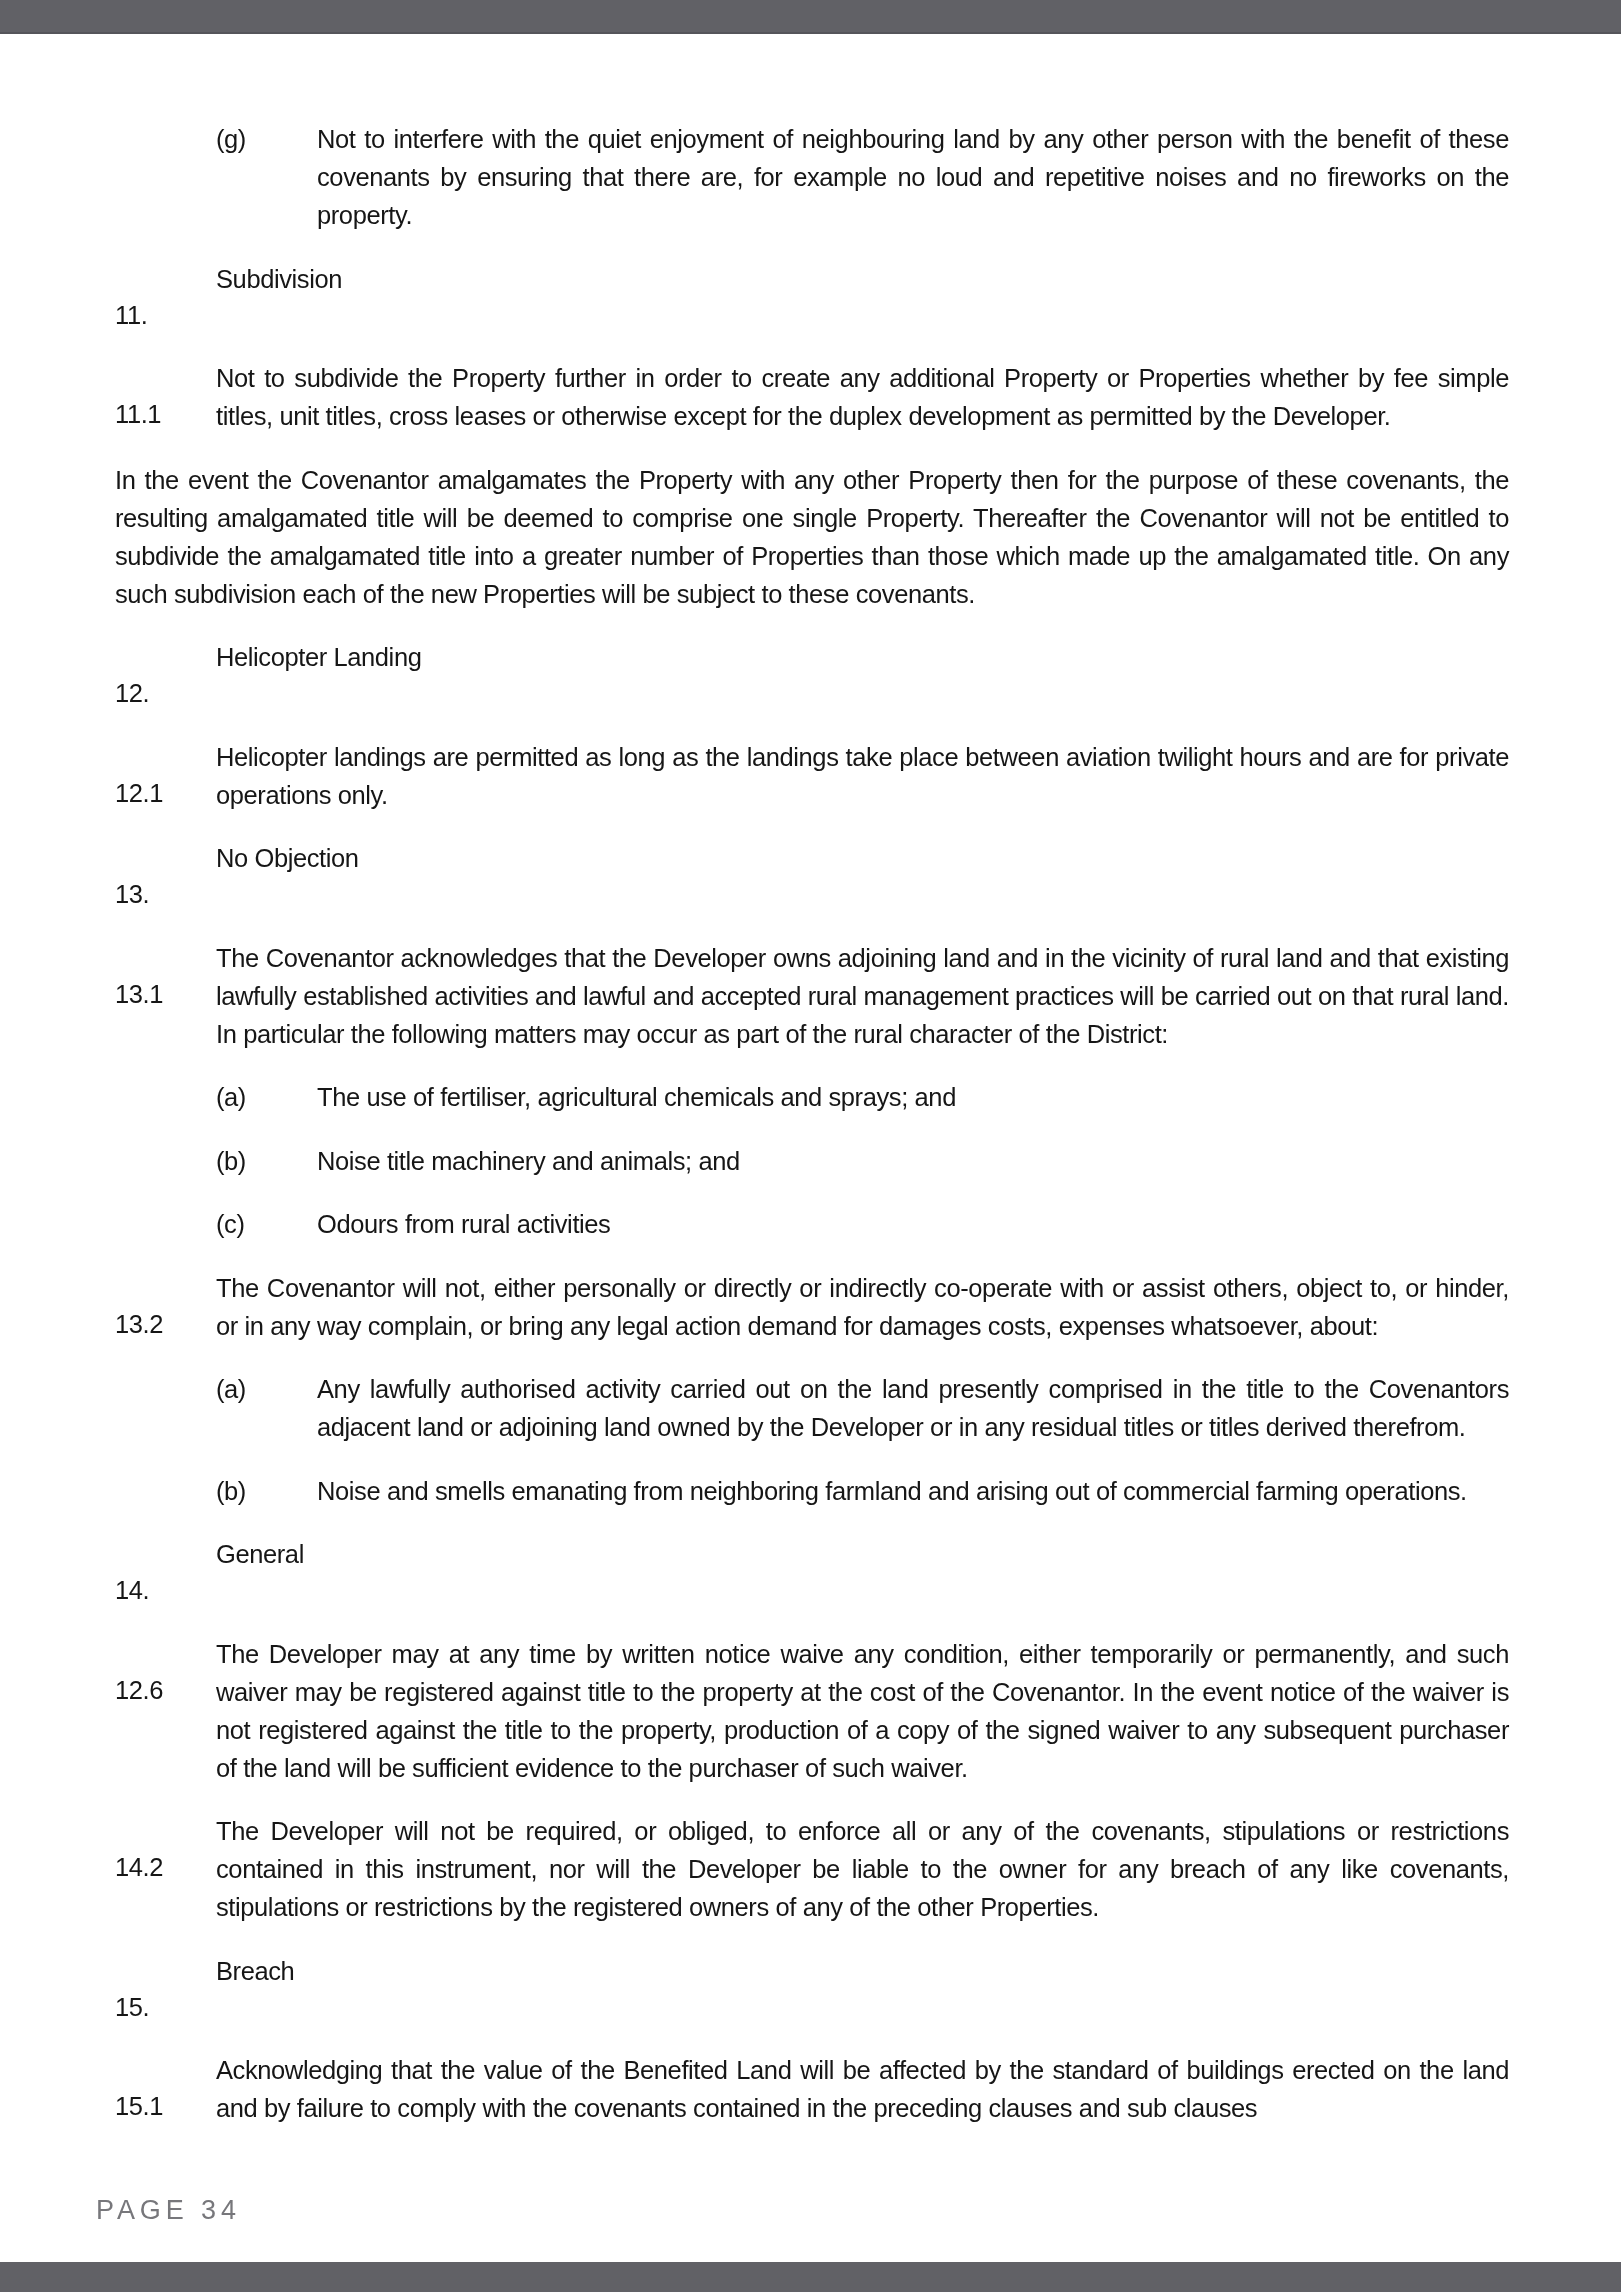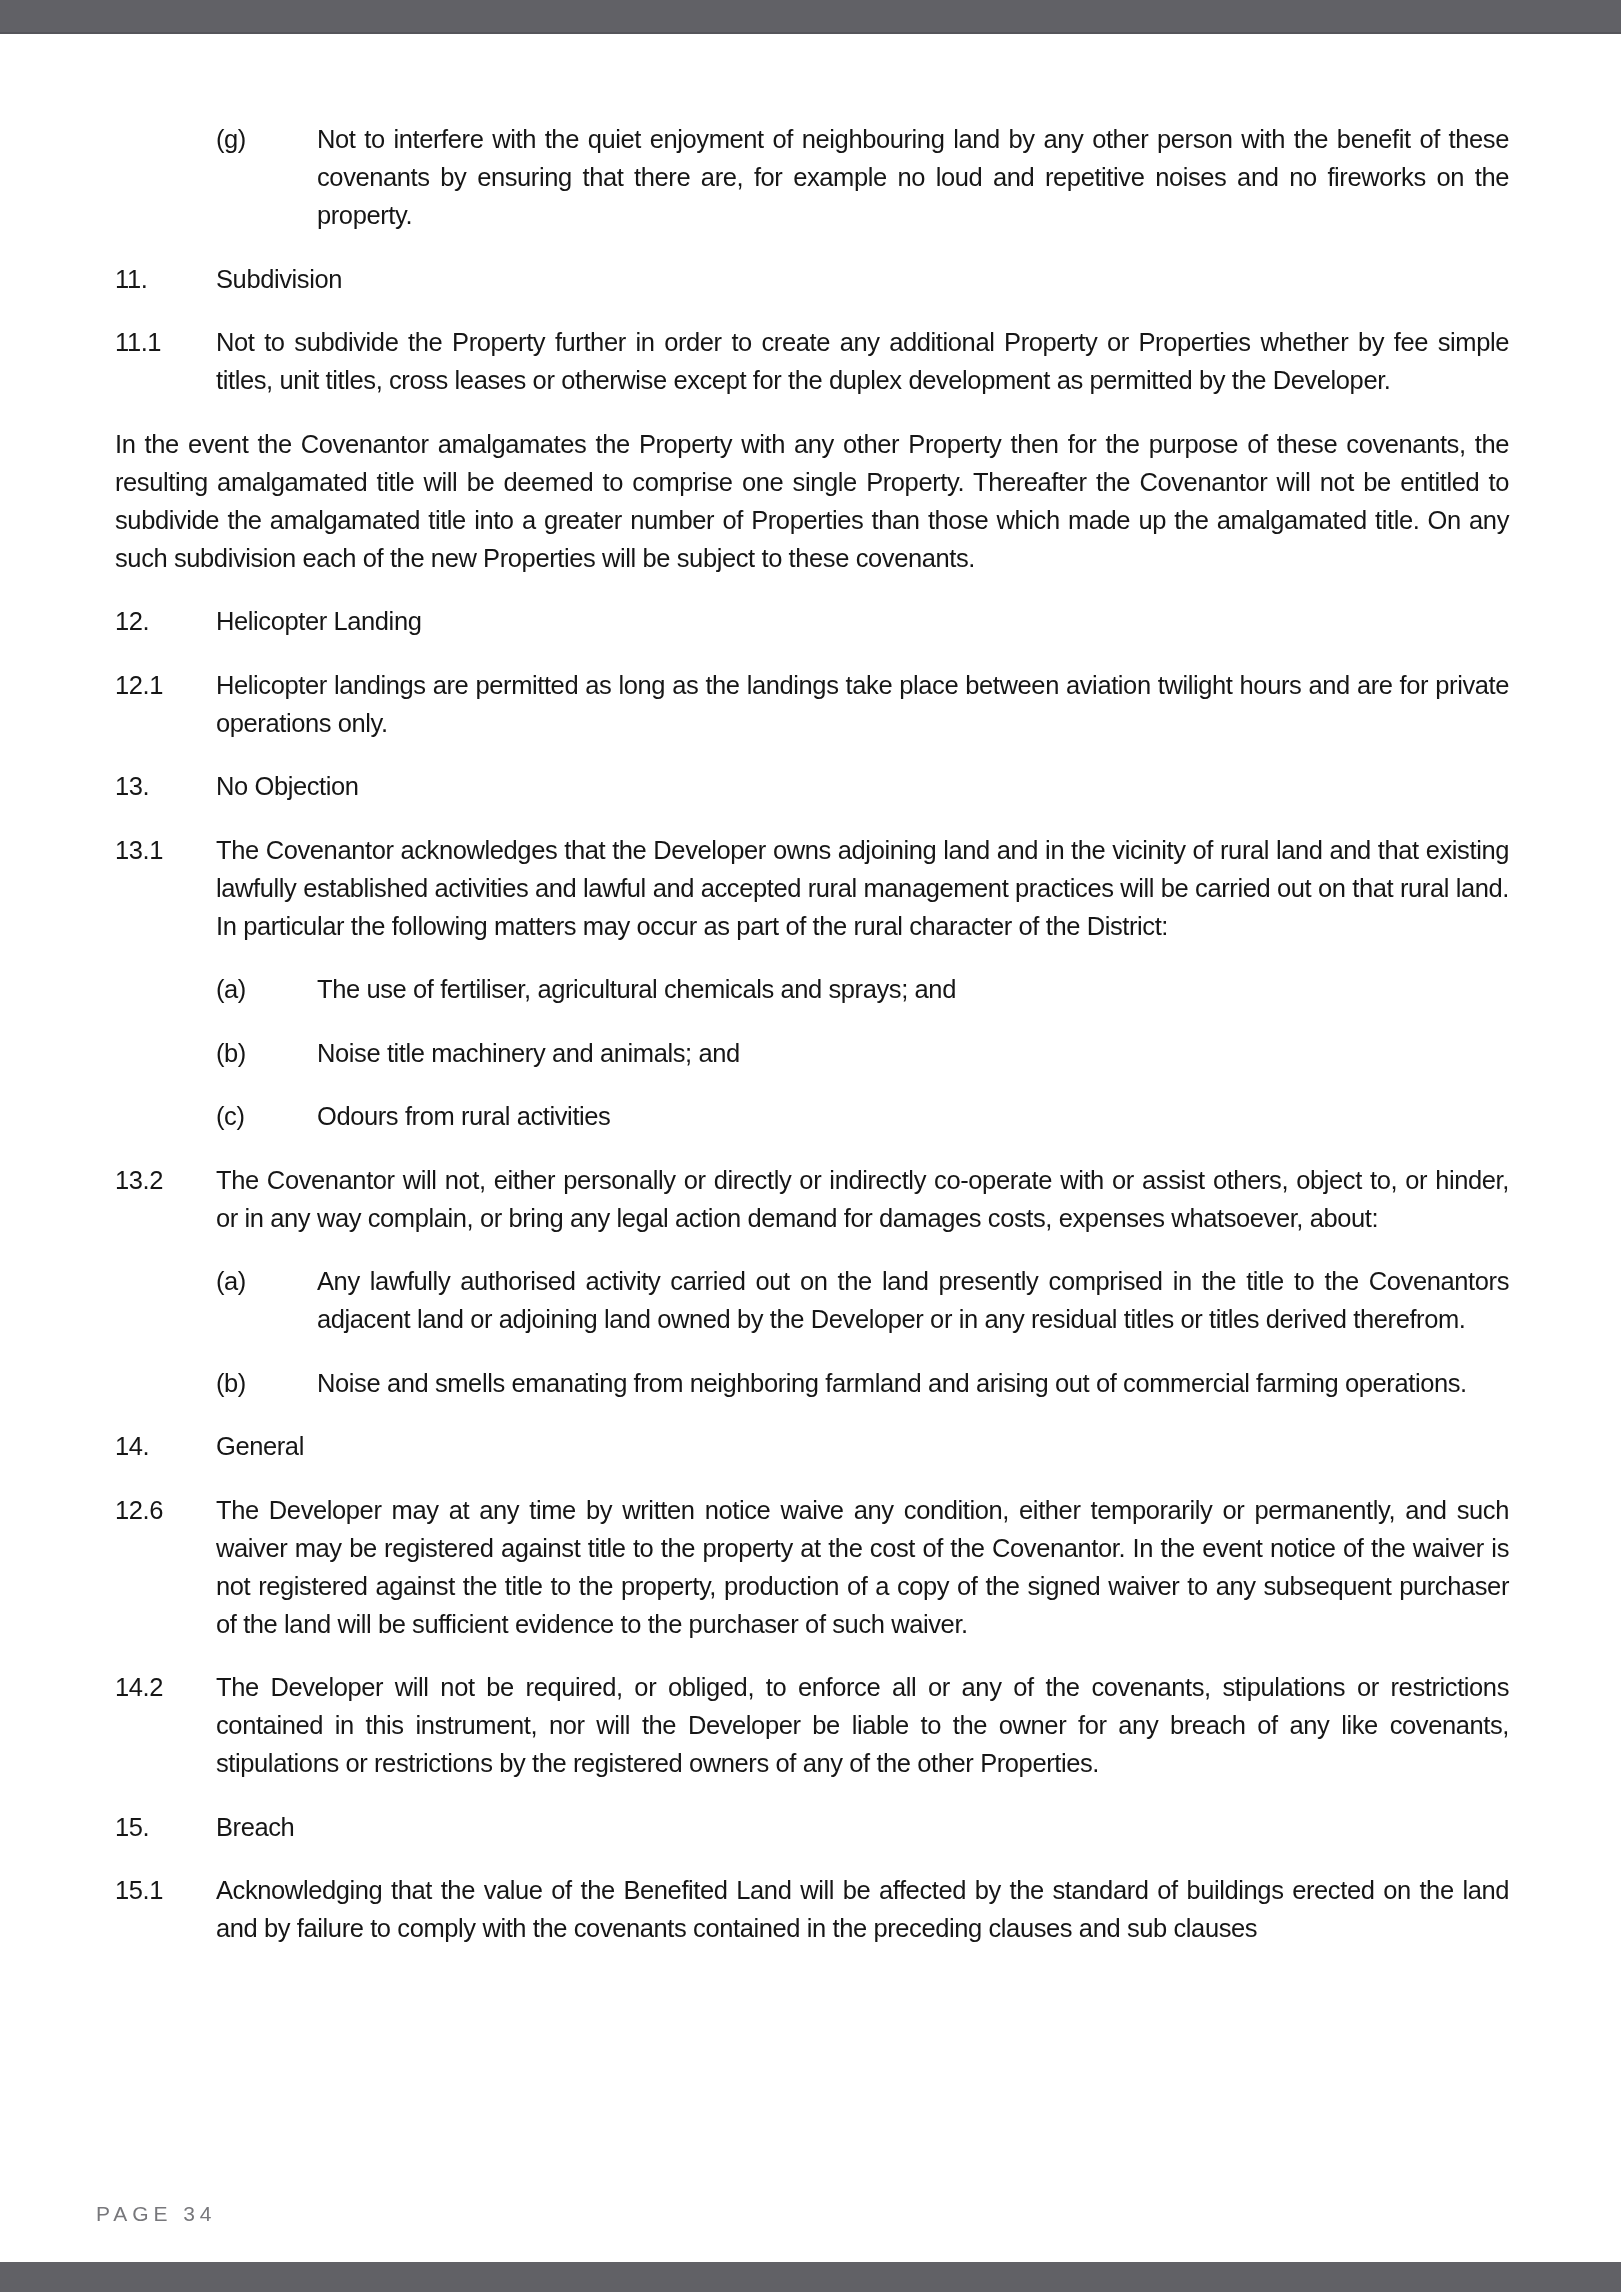--- a/index.html
+++ b/index.html
@@ -21,28 +21,28 @@
     position:absolute;bottom:0;left:0;width:100%;height:31px;
     background:var(--bar-color,#616166);
   }
   .content{
     position:absolute;top:34px;left:0;right:0;
     padding:86px 112px 0 115px;
     font-size:25.5px;letter-spacing:-0.4px;line-height:38px;
   }
   .row{display:flex;margin-top:25.5px;}
   .row:first-child{margin-top:0;}
-  .num{flex:0 0 101px;}
+  .num{flex:0 0 101px;margin-top:36px;}
   .bodytext{flex:1;text-align:justify;}
   .heading .title{font-weight:normal;}
   .sub{margin-left:101px;}
   .sub .lbl{flex:0 0 101px;}
   .footer-label{
     position:absolute;left:96px;bottom:69px;
-    font-size:21px;letter-spacing:4.9px;line-height:1;
+    font-size:27px;letter-spacing:4.9px;line-height:1;
     color:var(--footer-color,#77777b);
   }
 </style>
 </head>
 <body>
 
 <div class="page" style="--bar-color: #616166; --footer-color: #77777b; color: rgb(22, 22, 22);">
   <div class="top-bar"></div>
 
   <div class="content">

